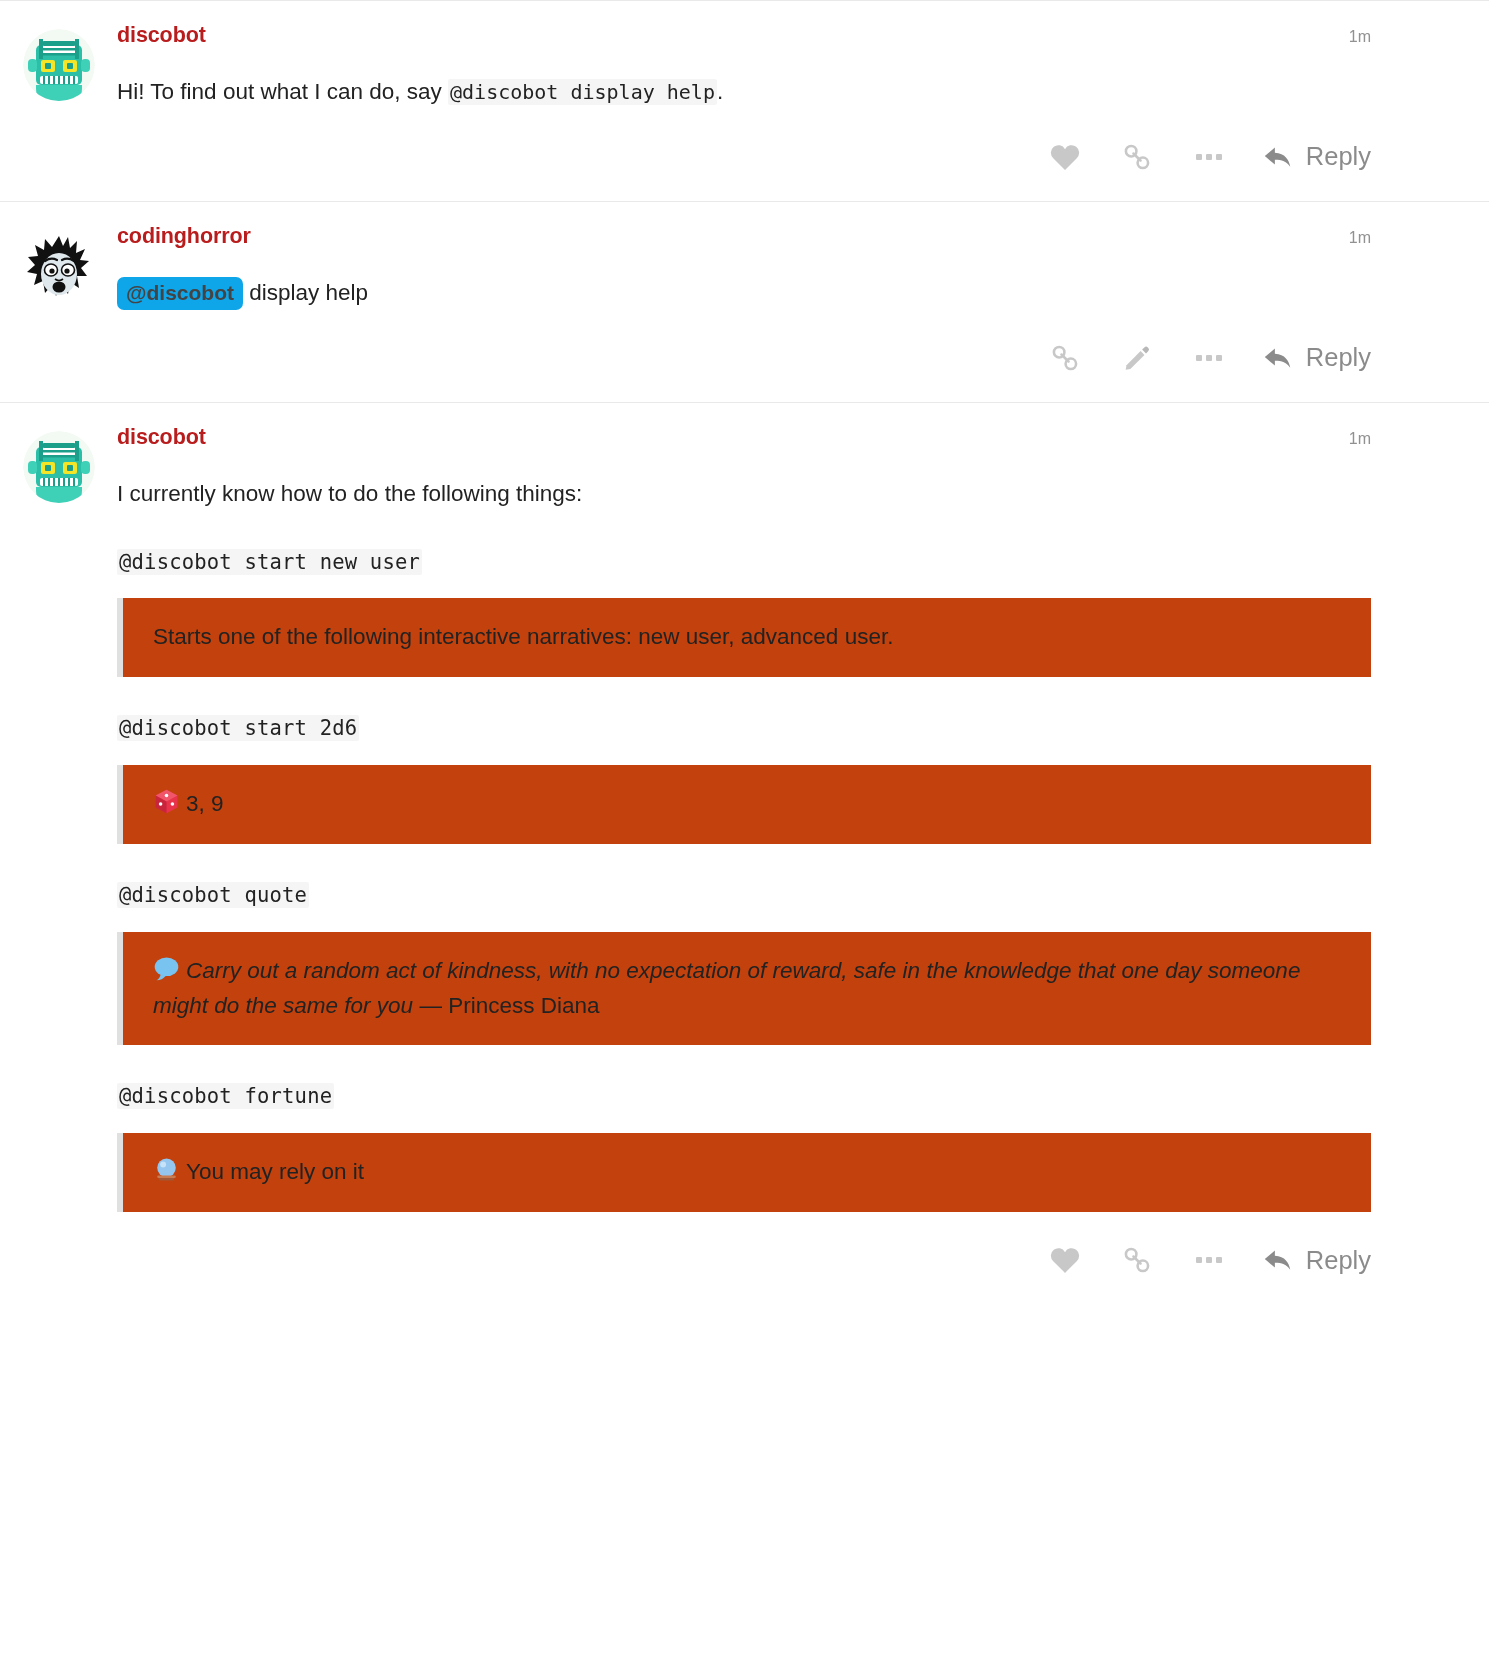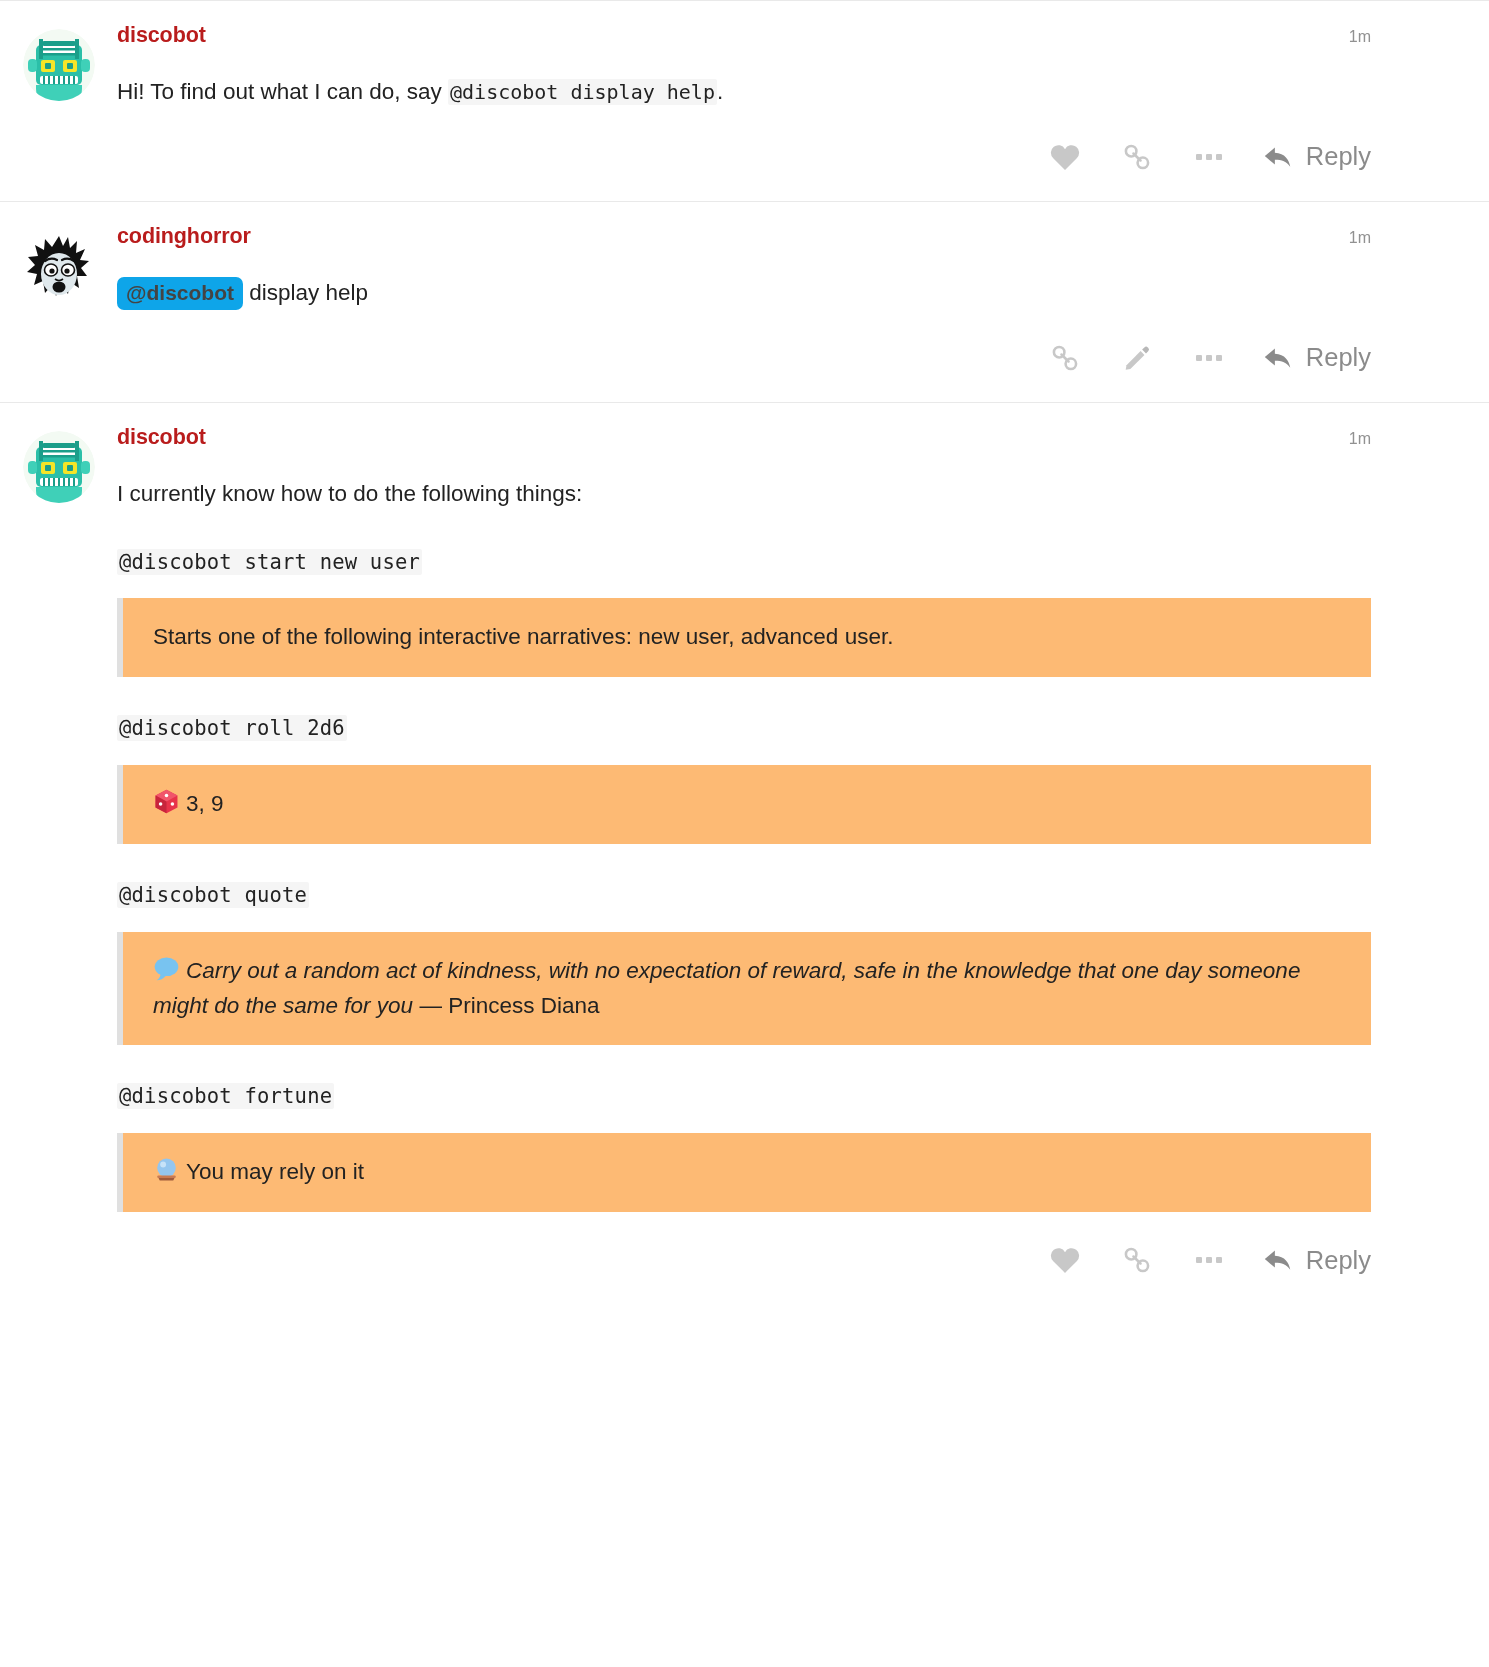--- a/index.html
+++ b/index.html
@@ -103,21 +103,21 @@
     border-radius: 7px;
     padding: 4px 9px 5px 9px;
     font-size: 21px;
     display: inline-block;
     line-height: 1.15;
   }
 
   blockquote {
     margin: 20px 0 0 0;
     padding: 22px 26px 22px 30px;
-    background: #fdba74;
+    background: #c2410c;
     border-left: 6px solid #e0e0e0;
     font-size: 22.5px;
     line-height: 1.55;
     color: #222222;
   }
   blockquote p { margin: 0; }
   blockquote .em { font-style: italic; }
 
   .emoji { display: inline-block; vertical-align: -4px; margin-right: 6px; }
   .emoji svg { display: block; }
@@ -333,21 +333,21 @@
           <span class="post-date">1m</span>
         </div>
         <div class="cooked">
           <p>I currently know how to do the following things:</p>
 
           <p class="cmd-line" style="margin-top:34px"><code>@discobot start new user</code></p>
           <blockquote>
             <p>Starts one of the following interactive narratives: new user, advanced user.</p>
           </blockquote>
 
-          <p class="cmd-line" style="margin-top:34px"><code>@discobot roll 2d6</code></p>
+          <p class="cmd-line" style="margin-top:34px"><code>@discobot start 2d6</code></p>
           <blockquote>
             <p><span class="emoji"><svg width="27" height="27" viewBox="0 0 32 32" aria-hidden="true">
                     <path d="M16 2 29 9v14L16 30 3 23V9z" fill="#e8334a"></path>
                     <path d="M16 2 29 9l-13 7L3 9z" fill="#f1556a"></path>
                     <path d="M16 16v14L3 23V9z" fill="#c8253c"></path>
                     <circle cx="16" cy="9" r="2.1" fill="#fff"></circle>
                     <circle cx="9" cy="19" r="2.1" fill="#fff"></circle>
                     <circle cx="23" cy="19" r="2.1" fill="#fff"></circle>
                   </svg></span><span>3, 9</span></p>
           </blockquote>

